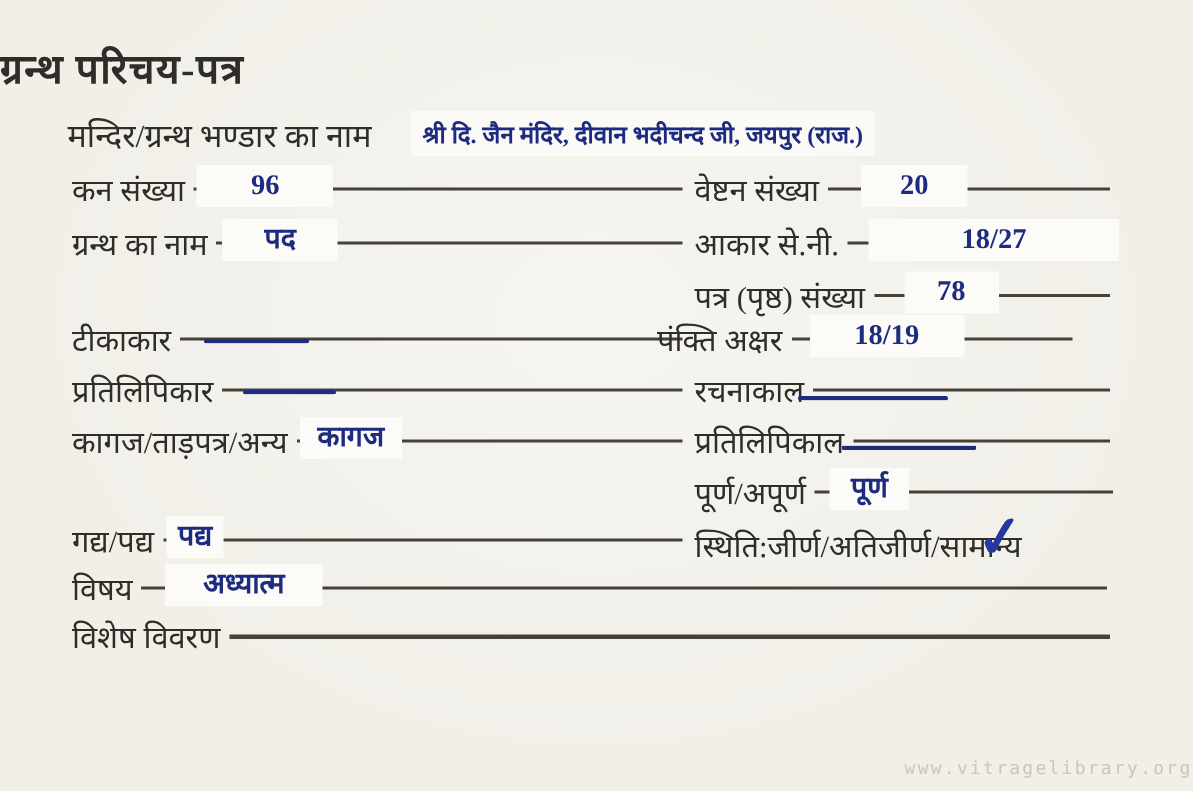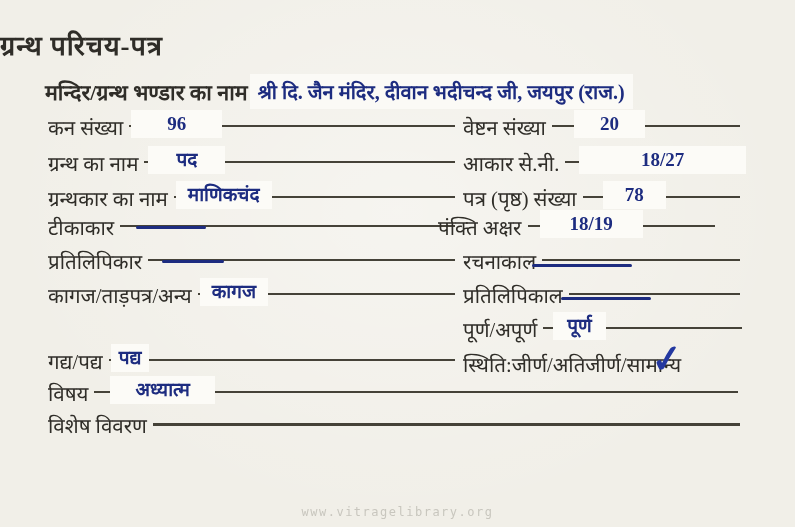--- a/index.html
+++ b/index.html
@@ -13,23 +13,23 @@
   .card{position:absolute;inset:0;
     background:
       radial-gradient(ellipse at 50% 40%, rgba(255,255,255,0.35), rgba(0,0,0,0) 70%),
       #f1efe8;
   }
   .title{
     position:absolute;top:26px;left:0;width:100%;
     text-align:left;font-size:27px;font-weight:700;letter-spacing:1px;
   }
   .hrow{position:absolute;top:74px;left:45px;display:flex;align-items:center;}
-  .hlabel{font-size:21.5px;font-weight:700;white-space:nowrap;}
+  .hlabel{font-size:21.5px;font-weight:400;white-space:nowrap;}
   .hvalue{
-    margin-left:2px;font-size:20px;font-weight:700;color:#1d2c80;
+    margin-left:26px;font-size:16px;font-weight:700;color:#1d2c80;
     background:#fbfaf6;padding:4px 8px;white-space:nowrap;
   }
   .row{position:absolute;display:flex;align-items:center;height:30px;}
   .lbl{font-size:20.5px;white-space:nowrap;line-height:1.15;}
   .rule{
     flex:1;border-bottom:2px solid #454238;
     margin:0 0 6px 6px;position:relative;
   }
   .thick .rule{border-bottom-width:3px;}
   .norule{align-items:flex-end;}
@@ -41,21 +41,21 @@
   .bluedash{
     position:absolute;bottom:-4px;height:0;
     border-bottom:3px solid #1d2c80;border-radius:2px;
   }
   .check{
     position:absolute;left:188px;top:-8px;
     font-size:38px;font-weight:700;color:#2438a0;
     transform:rotate(-6deg);line-height:1;
   }
   .watermark{
-    position:absolute;left:0;right:0;top:505px;text-align:center;
+    position:absolute;left:0;right:0;top:505px;text-align:right;
     font-family:"DejaVu Sans Mono", monospace;
     font-size:12px;color:#c8c6be;letter-spacing:1.5px;
   }
   .noise{
     position:absolute;left:0;top:0;width:2px;height:2px;border-radius:50%;
     background:transparent;
     box-shadow:
       25px 7px 0 1px #7d7669,
       772px 40px 0 0 #b7b1a5,
       690px 97px 0 0 #a49e91,
@@ -84,26 +84,20 @@
     </span>
   </div>
 
   <div class="row" style="top:150px;left:48px;width:407px">
     <span class="lbl">ग्रन्थ का नाम</span>
     <span class="rule">
       <span class="val" style="left:4px;padding:2px 28px">पद</span>
     </span>
   </div>
 
-  <div class="row" style="top:185px;left:48px;width:407px">
-    <span class="lbl">ग्रन्थकार का नाम</span>
-    <span class="rule">
-      <span class="val" style="left:2px;padding:2px 12px">माणिकचंद</span>
-    </span>
-  </div>
 
   <div class="row" style="top:214px;left:48px;width:407px">
     <span class="lbl">टीकाकार</span>
     <span class="rule">
       <span class="bluedash" style="left:16px;width:70px"></span>
     </span>
   </div>
 
   <div class="row" style="top:248px;left:48px;width:407px">
     <span class="lbl">प्रतिलिपिकार</span>

